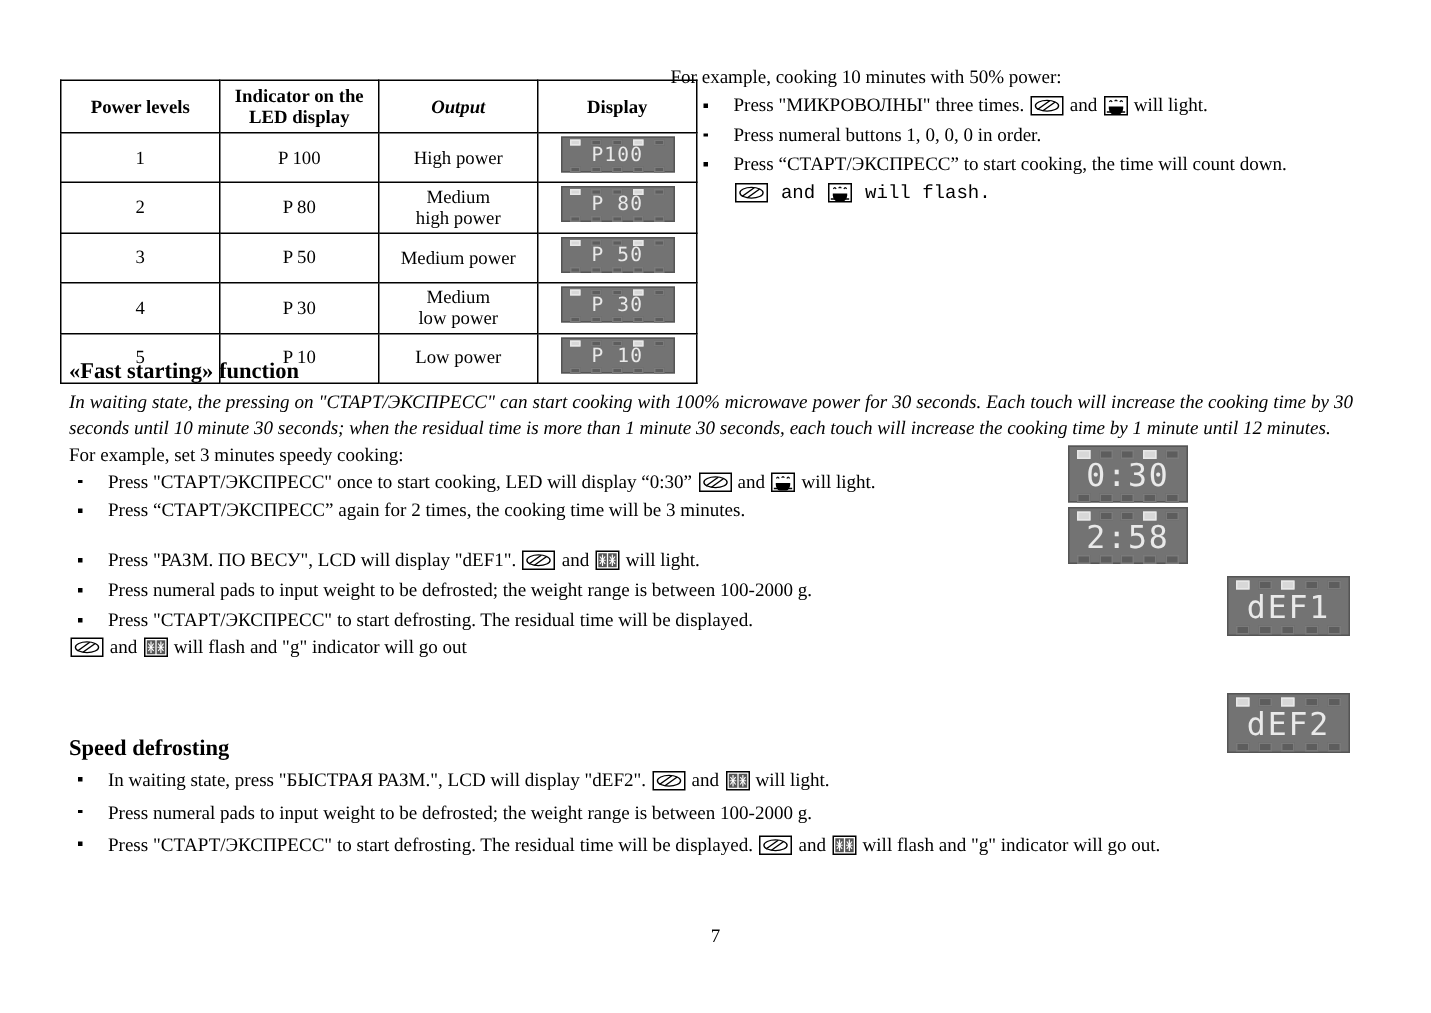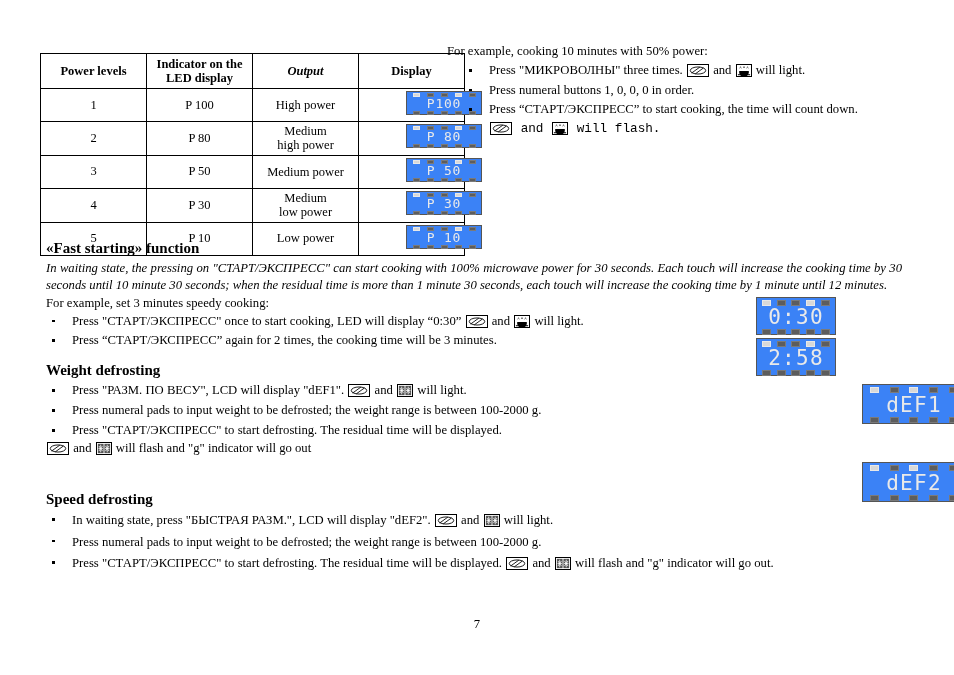--- a/index.html
+++ b/index.html
@@ -44,25 +44,24 @@
   }
   .col-level   { width: 99px; }
   .col-ind     { width: 99px; }
   .col-out     { width: 99px; font-style: italic; }
   .col-disp    { width: 99px; }
   .cell-multiline { line-height: 1.15; }
 
   
   .led {
     display: inline-block;
-    background: #3b82f6;
+    background: #737373;
     border: 1px solid #555;
     position: relative;
     box-sizing: border-box;
-    margin-left: 44px;
   }
   .led-top, .led-bot {
     display: flex;
     justify-content: space-around;
     align-items: center;
     padding: 0 2px;
   }
   .led-ind {
     background: #5d5d5d;
     border: 1px solid #7a7a7a;
@@ -83,21 +82,21 @@
   .led-sm { width: 76px; height: 24px; padding: 1px 0; }
   .led-sm .led-ind { width: 7px; height: 4px; }
   .led-sm .led-digits { font-size: 13px; height: 14px; line-height: 14px; }
 
   
   .led-md { width: 80px; height: 38px; padding: 2px 0; }
   .led-md .led-ind { width: 9px; height: 6px; }
   .led-md .led-digits { font-size: 21px; height: 23px; line-height: 23px; }
 
   
-  .led-lg { width: 104px; height: 40px; padding: 2px 0; }
+  .led-lg { width: 82px; height: 40px; padding: 2px 0; }
   .led-lg .led-ind { width: 9px; height: 6px; }
   .led-lg .led-digits { font-size: 21px; height: 24px; line-height: 24px; }
 
   
   #example-block {
     position: absolute;
     left: 447px;
     top: 42px;
     width: 500px;
     font-size: 12.7px;
@@ -493,21 +492,20 @@
   <div class="led-bot">
     <span class="led-ind"></span>
     <span class="led-ind"></span>
     <span class="led-ind"></span>
     <span class="led-ind"></span>
     <span class="led-ind"></span>
   </div>
 </div>
 
 <div id="weight-defrost">
-  <h2 class="sec-title">Weight defrosting</h2>
   <ul class="bullets" id="weight-bullets">
     <li>
       <span class="bul"></span>
       <span>Press "РАЗМ. ПО ВЕСУ", LCD will display "dEF1".</span>
       <span class="icon icon-mw">
         <svg viewBox="0 0 22 13" preserveAspectRatio="none">
           <ellipse cx="11" cy="6.5" rx="8.5" ry="4.2" fill="none" stroke="#000" stroke-width="1"></ellipse>
           <line x1="4" y1="9.5" x2="13" y2="2.5" stroke="#000" stroke-width="1"></line>
           <line x1="8" y1="10.5" x2="17" y2="3.5" stroke="#000" stroke-width="1"></line>
         </svg>

